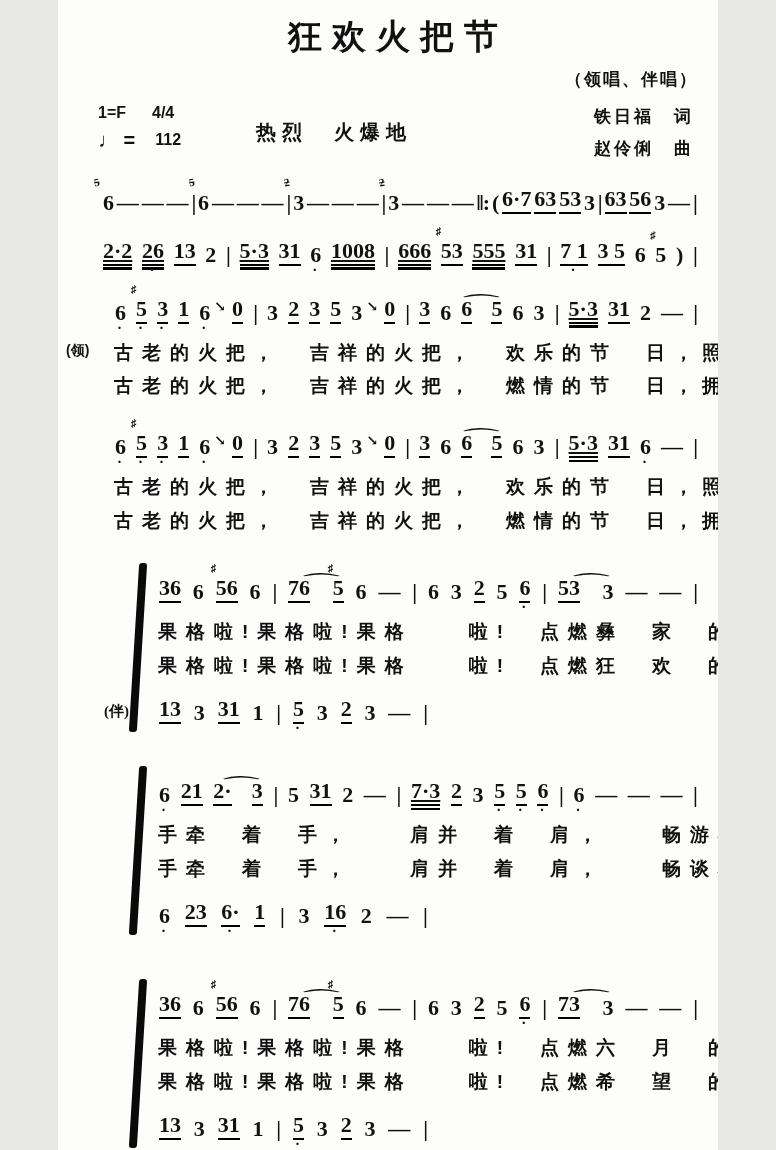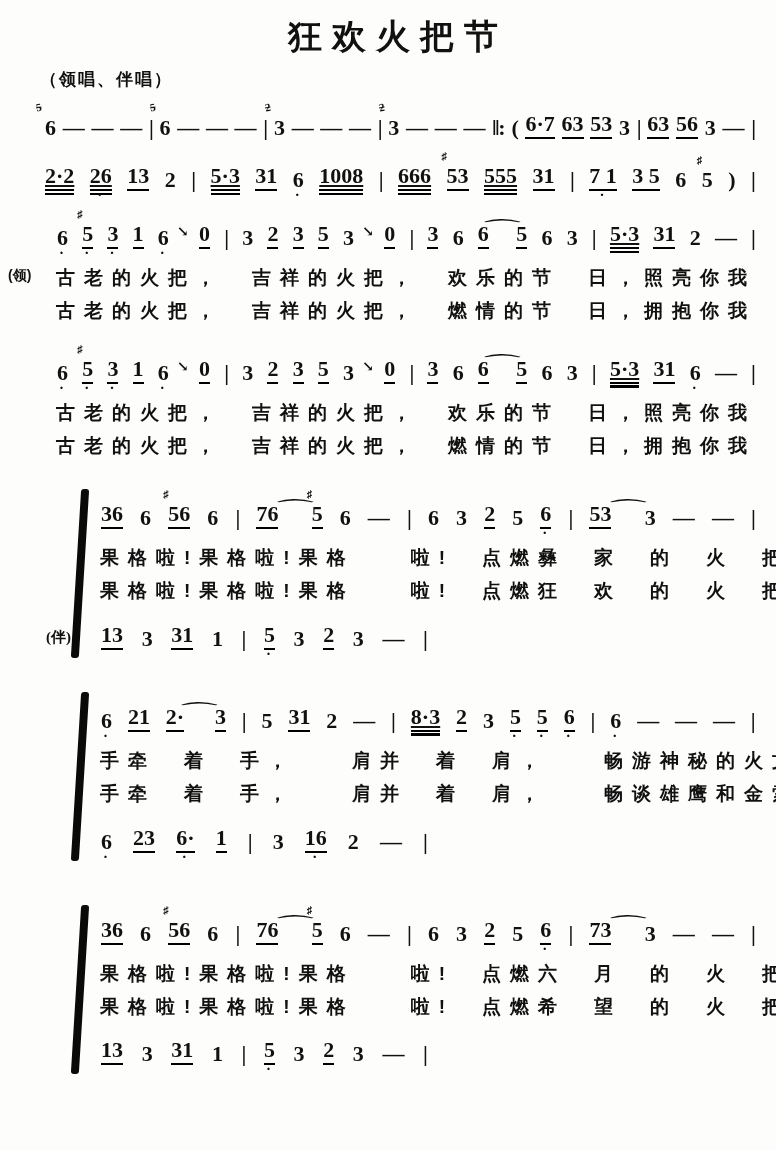--- a/index.html
+++ b/index.html
@@ -1,22 +1,22 @@
 <!DOCTYPE html>
 <html><head>
 <meta charset="utf-8">
 <style>
   html,body{margin:0;padding:0;background:#e8e8e6;}
-  .page{position:relative;width:776px;height:1150px;margin:0 auto;background:#fdfdfb;
+  .page{position:relative;width:660px;height:1150px;margin:0 auto;background:#fdfdfb;
         color:#111;overflow:hidden;box-sizing:border-box;padding:10px 20px 0 40px;
         font-family:"Liberation Sans","DejaVu Sans",sans-serif;}
   
   .title{text-align:center;font-family:"Liberation Serif","DejaVu Serif",serif;
          font-weight:900;font-size:34px;letter-spacing:10px;margin-top:4px;}
-  .subtitle{text-align:left;font-size:17px;font-weight:700;letter-spacing:2px;margin-top:8px;}
+  .subtitle{text-align:right;font-size:17px;font-weight:700;letter-spacing:2px;margin-top:8px;}
   .meta-row{display:flex;align-items:flex-start;margin-top:10px;}
   .keyblock{width:150px;font-weight:700;font-size:16px;line-height:1.5;}
   .keyline{display:flex;gap:26px;}
   .tempoline{display:flex;gap:20px;align-items:center;}
   .tempoline .notechar{font-size:20px;}
   .expression{font-size:20px;font-weight:900;letter-spacing:6px;margin:18px 0 0 8px;}
   .credits{margin-left:auto;text-align:right;font-size:17px;font-weight:700;
            letter-spacing:3px;line-height:1.9;padding-right:4px;}
   
   #score{margin-top:6px;}
@@ -52,20 +52,37 @@
   .lyric-line .line-label{position:absolute;left:-48px;top:2px;font-size:14px;letter-spacing:0;}
   .note-line .line-label{position:absolute;left:-54px;top:22px;font-size:15px;letter-spacing:0;}
 </style>
 </head>
 <body>
 
 <div class="page">
   <div class="title">狂欢火把节</div>
   <div class="subtitle">（领唱、伴唱）</div>
 
+  <div class="meta-row">
+    <div class="keyblock">
+      <div class="keyline">
+        <span>1=F</span>
+        <span>4/4</span>
+      </div>
+      <div class="tempoline">
+        <span class="notechar">♩ =</span>
+        <span>112</span>
+      </div>
+    </div>
+    <div class="expression">热烈　火爆地</div>
+    <div class="credits">
+      <div>铁日福　词</div>
+      <div>赵伶俐　曲</div>
+    </div>
+  </div>
 
   <div id="score">
       <div class="system sys-intro">
         <div class="note-line">
           <span class="tok"><span class="num">6</span><span class="gr">5</span></span>
           <span class="tok"><span class="num">—</span></span>
           <span class="tok"><span class="num">—</span></span>
           <span class="tok"><span class="num">—</span></span>
           <span class="tok bar"><span class="num">|</span></span>
           <span class="tok"><span class="num">6</span><span class="gr">5</span></span>
@@ -240,21 +257,21 @@
           <span class="tok"><span class="num u1">21</span></span>
           <span class="tok"><span class="num u1">2·</span></span>
           <span class="tok arc"><span class="num">⌒</span></span>
           <span class="tok"><span class="num u1">3</span></span>
           <span class="tok bar"><span class="num">|</span></span>
           <span class="tok"><span class="num">5</span></span>
           <span class="tok"><span class="num u1">31</span></span>
           <span class="tok"><span class="num">2</span></span>
           <span class="tok"><span class="num">—</span></span>
           <span class="tok bar"><span class="num">|</span></span>
-          <span class="tok"><span class="num u2">8·3</span></span>
+          <span class="tok"><span class="num u2">7·3</span></span>
           <span class="tok"><span class="num u1">2</span></span>
           <span class="tok"><span class="num">3</span></span>
           <span class="tok"><span class="num u1">5</span><span class="dot below">·</span></span>
           <span class="tok"><span class="num u1">5</span><span class="dot below">·</span></span>
           <span class="tok"><span class="num u1">6</span><span class="dot below">·</span></span>
           <span class="tok bar"><span class="num">|</span></span>
           <span class="tok"><span class="num">6</span><span class="dot below">·</span></span>
           <span class="tok"><span class="num">—</span></span>
           <span class="tok"><span class="num">—</span></span>
           <span class="tok"><span class="num">—</span></span>

